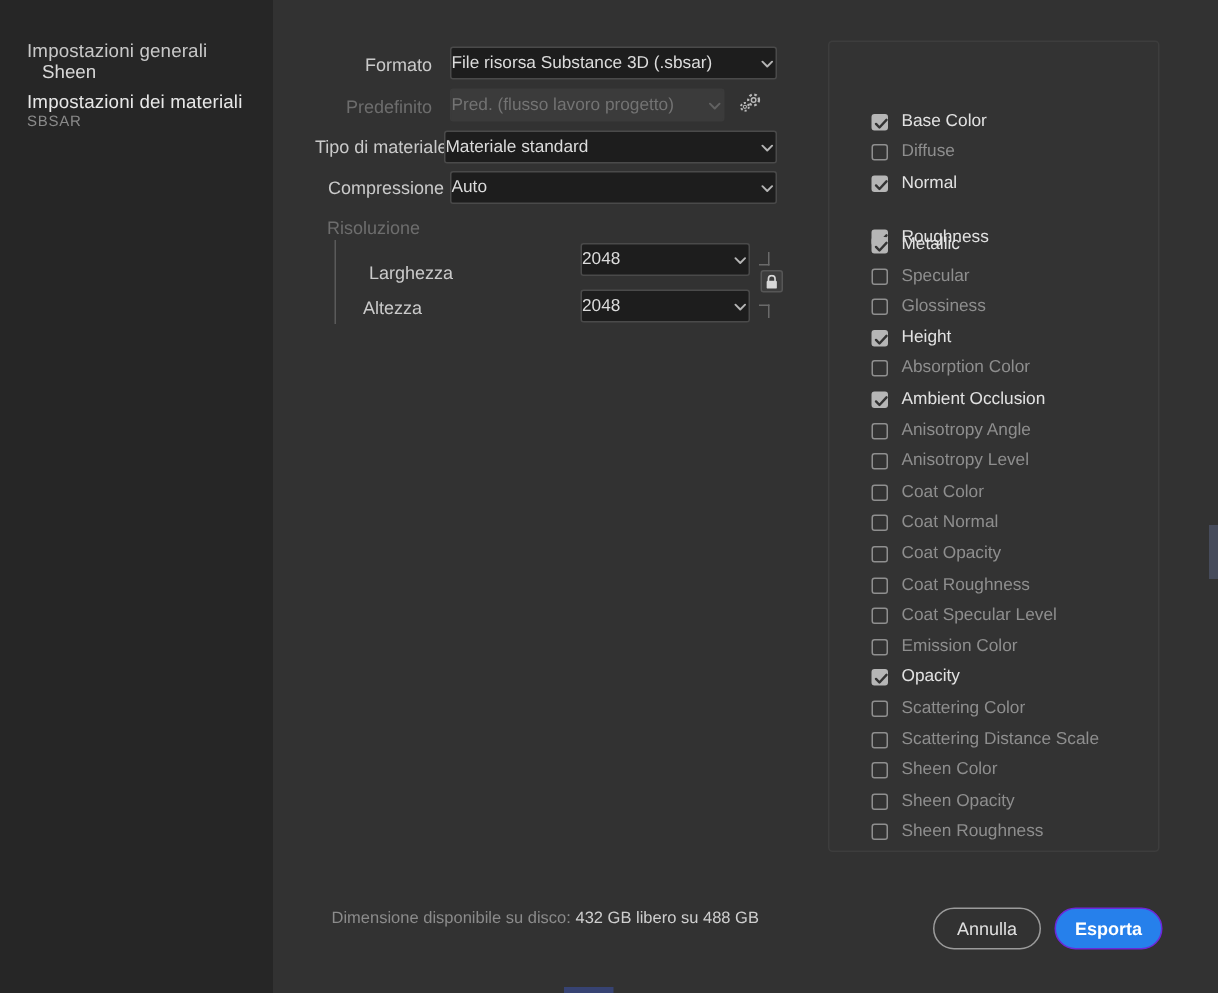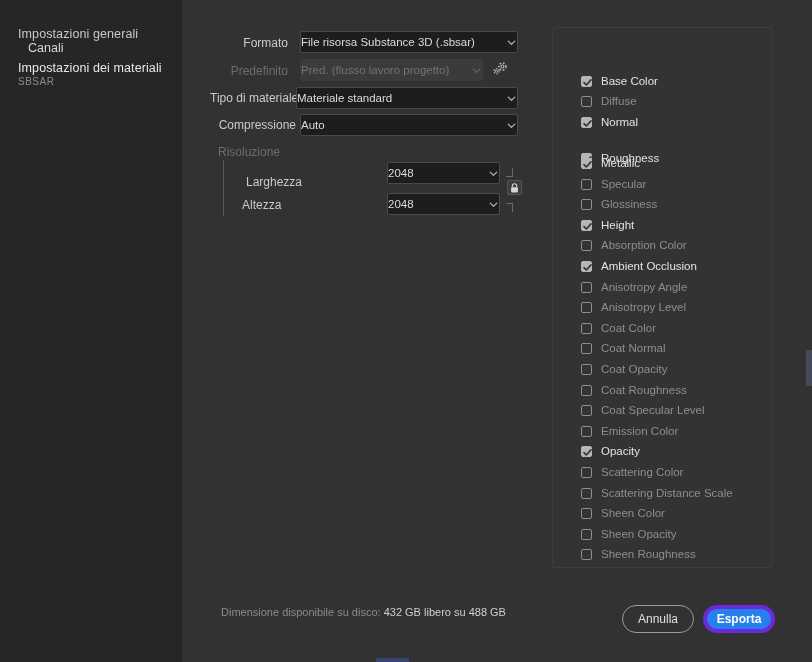--- a/index.html
+++ b/index.html
@@ -183,21 +183,21 @@
   }
   #btn-cancel {
     left: 622px; top: 605px; width: 72px;
     background: transparent;
     border: 1px solid #9b9b9b;
     color: #e0e0e0;
   }
   #btn-export {
     left: 703px; top: 605px; width: 72px;
     background: #2680eb;
-    border: 4px solid #6d28d9;
+    border: 1px solid #6d28d9;
     color: #ffffff;
     font-weight: bold;
   }
 
   
   #edge-scroll {
     position: absolute;
     left: 806px; top: 350px;
     width: 6px; height: 36px;
     background: #4a5063;
@@ -418,21 +418,21 @@
       </div>
       <div class="ch-row" style="top: 498.2px;">
         <span class="cb"></span>
         <span class="ch-label">Sheen Opacity</span>
       </div>
       <div class="ch-row" style="top: 518.8px;">
         <span class="cb"></span>
         <span class="ch-label">Sheen Roughness</span>
       </div>
     </div>
-  <div id="channels-title">Canali</div>
+  <div id="channels-title">Sheen</div>
 
   <div id="disk-info">
     <span class="lbl">Dimensione disponibile su disco:</span>
     <span class="val">432 GB libero su 488 GB</span>
   </div>
 
   <div class="btn" id="btn-cancel">Annulla</div>
   <div class="btn" id="btn-export">Esporta</div>
 
   <div id="edge-scroll"></div>

